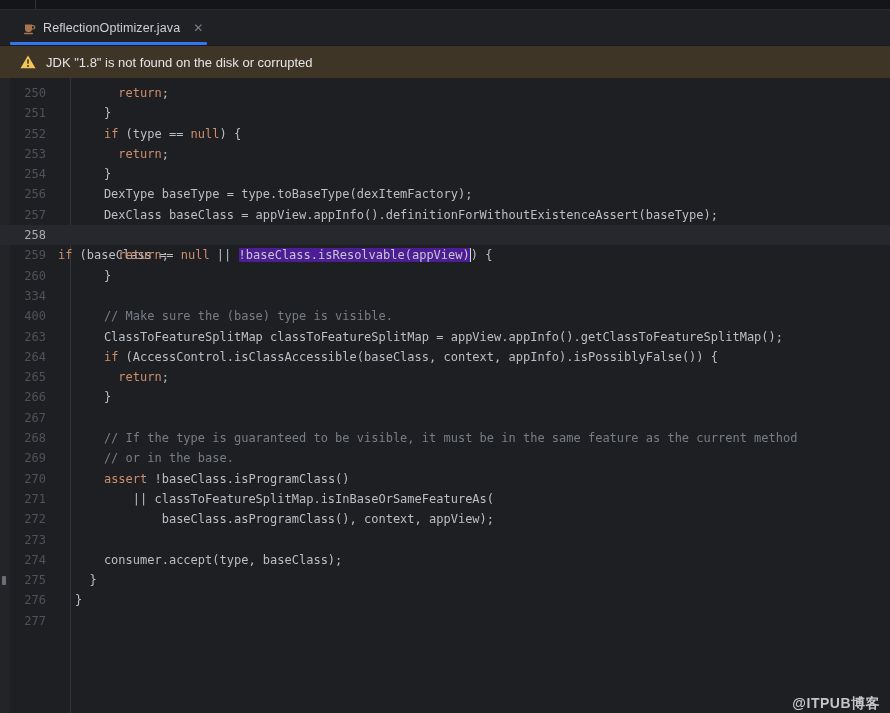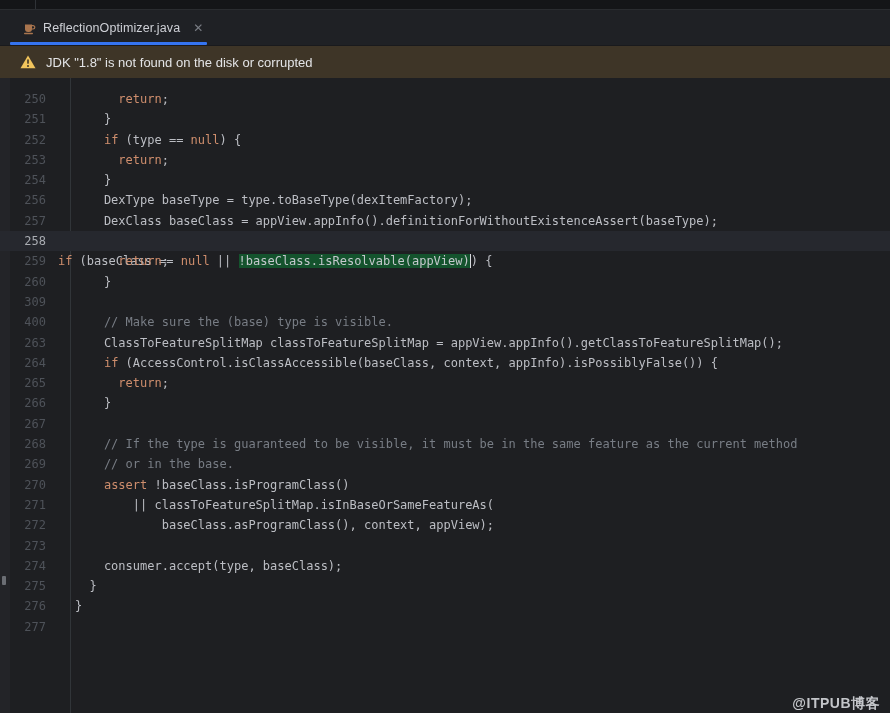--- a/index.html
+++ b/index.html
@@ -28,32 +28,32 @@
             align-items:center; padding-left:20px; gap:10px;
             border-top:1px solid #191a1d; }
   .banner-text { color:#e3e4e6; font-size:13px; }
 
   
   .editor { position:relative; flex:1; background:#1e1f22; overflow:hidden; }
   .left-rail { position:absolute; left:0; top:0; bottom:0; width:10px; background:#232428; }
   .rail-tick { position:absolute; left:2px; top:498px; width:4px; height:9px;
                background:#6b6e74; border-radius:1px; }
   .gutter-sep { position:absolute; left:70px; top:0; bottom:0; width:1px; background:#313539; }
-  .rows { position:relative; padding-top:11px;
+  .rows { position:relative; padding-top:5px;
           font-family:"DejaVu Sans Mono", monospace; font-size:12px; }
   .row { display:flex; height:20.3px; line-height:20.3px; white-space:pre; }
   .row.current { background:#26282e;flex-direction:column; }
   .ln { display:inline-block; width:36px; margin-left:10px; text-align:right;
         color:#4e5259; flex:none; user-select:none; }
   .row.current .ln { color:#a9acb2; }
   .code { margin-left:29px; color:#bcbec4; }
   .tok-p { color:#bcbec4; }
   .tok-k { color:#cf8e6d; }
   .tok-c { color:#787d85; }
-  .tok-s { background:#14532d; color:#c5c8cd; }
+  .tok-s { background:#4c1d95; color:#c5c8cd; }
   .caret { display:inline-block; width:0; height:14px; border-left:1.5px solid #d8dade;
            vertical-align:-3px; }
 
   .watermark { position:absolute; right:10px; bottom:0; color:#c3c5c9;
                font-size:14px; font-weight:bold; letter-spacing:.5px; }
 </style>
 </head>
 <body>
 
 <div class="app">
@@ -97,21 +97,21 @@
         <div class="row"><span class="ln">250</span><span class="code"><span class="tok-p">      </span><span class="tok-k">return</span><span class="tok-p">;</span></span></div>
         <div class="row"><span class="ln">251</span><span class="code"><span class="tok-p">    }</span></span></div>
         <div class="row"><span class="ln">252</span><span class="code"><span class="tok-p">    </span><span class="tok-k">if</span><span class="tok-p"> (type == </span><span class="tok-k">null</span><span class="tok-p">) {</span></span></div>
         <div class="row"><span class="ln">253</span><span class="code"><span class="tok-p">      </span><span class="tok-k">return</span><span class="tok-p">;</span></span></div>
         <div class="row"><span class="ln">254</span><span class="code"><span class="tok-p">    }</span></span></div>
         <div class="row"><span class="ln">256</span><span class="code"><span class="tok-p">    DexType baseType = type.toBaseType(dexItemFactory);</span></span></div>
         <div class="row"><span class="ln">257</span><span class="code"><span class="tok-p">    DexClass baseClass = appView.appInfo().definitionForWithoutExistenceAssert(baseType);</span></span></div>
         <div class="row current"><span class="ln">258</span><span class="code"><span class="tok-p">    </span><span class="tok-k">if</span><span class="tok-p"> (baseClass == </span><span class="tok-k">null</span><span class="tok-p"> || </span><span class="tok-s">!baseClass.isResolvable(appView)</span><span class="caret"></span><span class="tok-p">) {</span></span></div>
         <div class="row"><span class="ln">259</span><span class="code"><span class="tok-p">      </span><span class="tok-k">return</span><span class="tok-p">;</span></span></div>
         <div class="row"><span class="ln">260</span><span class="code"><span class="tok-p">    }</span></span></div>
-        <div class="row"><span class="ln">309</span><span class="code"></span></div>
+        <div class="row"><span class="ln">334</span><span class="code"></span></div>
         <div class="row"><span class="ln">400</span><span class="code"><span class="tok-c">    // Make sure the (base) type is visible.</span></span></div>
         <div class="row"><span class="ln">263</span><span class="code"><span class="tok-p">    ClassToFeatureSplitMap classToFeatureSplitMap = appView.appInfo().getClassToFeatureSplitMap();</span></span></div>
         <div class="row"><span class="ln">264</span><span class="code"><span class="tok-p">    </span><span class="tok-k">if</span><span class="tok-p"> (AccessControl.isClassAccessible(baseClass, context, appInfo).isPossiblyFalse()) {</span></span></div>
         <div class="row"><span class="ln">265</span><span class="code"><span class="tok-p">      </span><span class="tok-k">return</span><span class="tok-p">;</span></span></div>
         <div class="row"><span class="ln">266</span><span class="code"><span class="tok-p">    }</span></span></div>
         <div class="row"><span class="ln">267</span><span class="code"></span></div>
         <div class="row"><span class="ln">268</span><span class="code"><span class="tok-c">    // If the type is guaranteed to be visible, it must be in the same feature as the current method</span></span></div>
         <div class="row"><span class="ln">269</span><span class="code"><span class="tok-c">    // or in the base.</span></span></div>
         <div class="row"><span class="ln">270</span><span class="code"><span class="tok-p">    </span><span class="tok-k">assert</span><span class="tok-p"> !baseClass.isProgramClass()</span></span></div>
         <div class="row"><span class="ln">271</span><span class="code"><span class="tok-p">        || classToFeatureSplitMap.isInBaseOrSameFeatureAs(</span></span></div>

